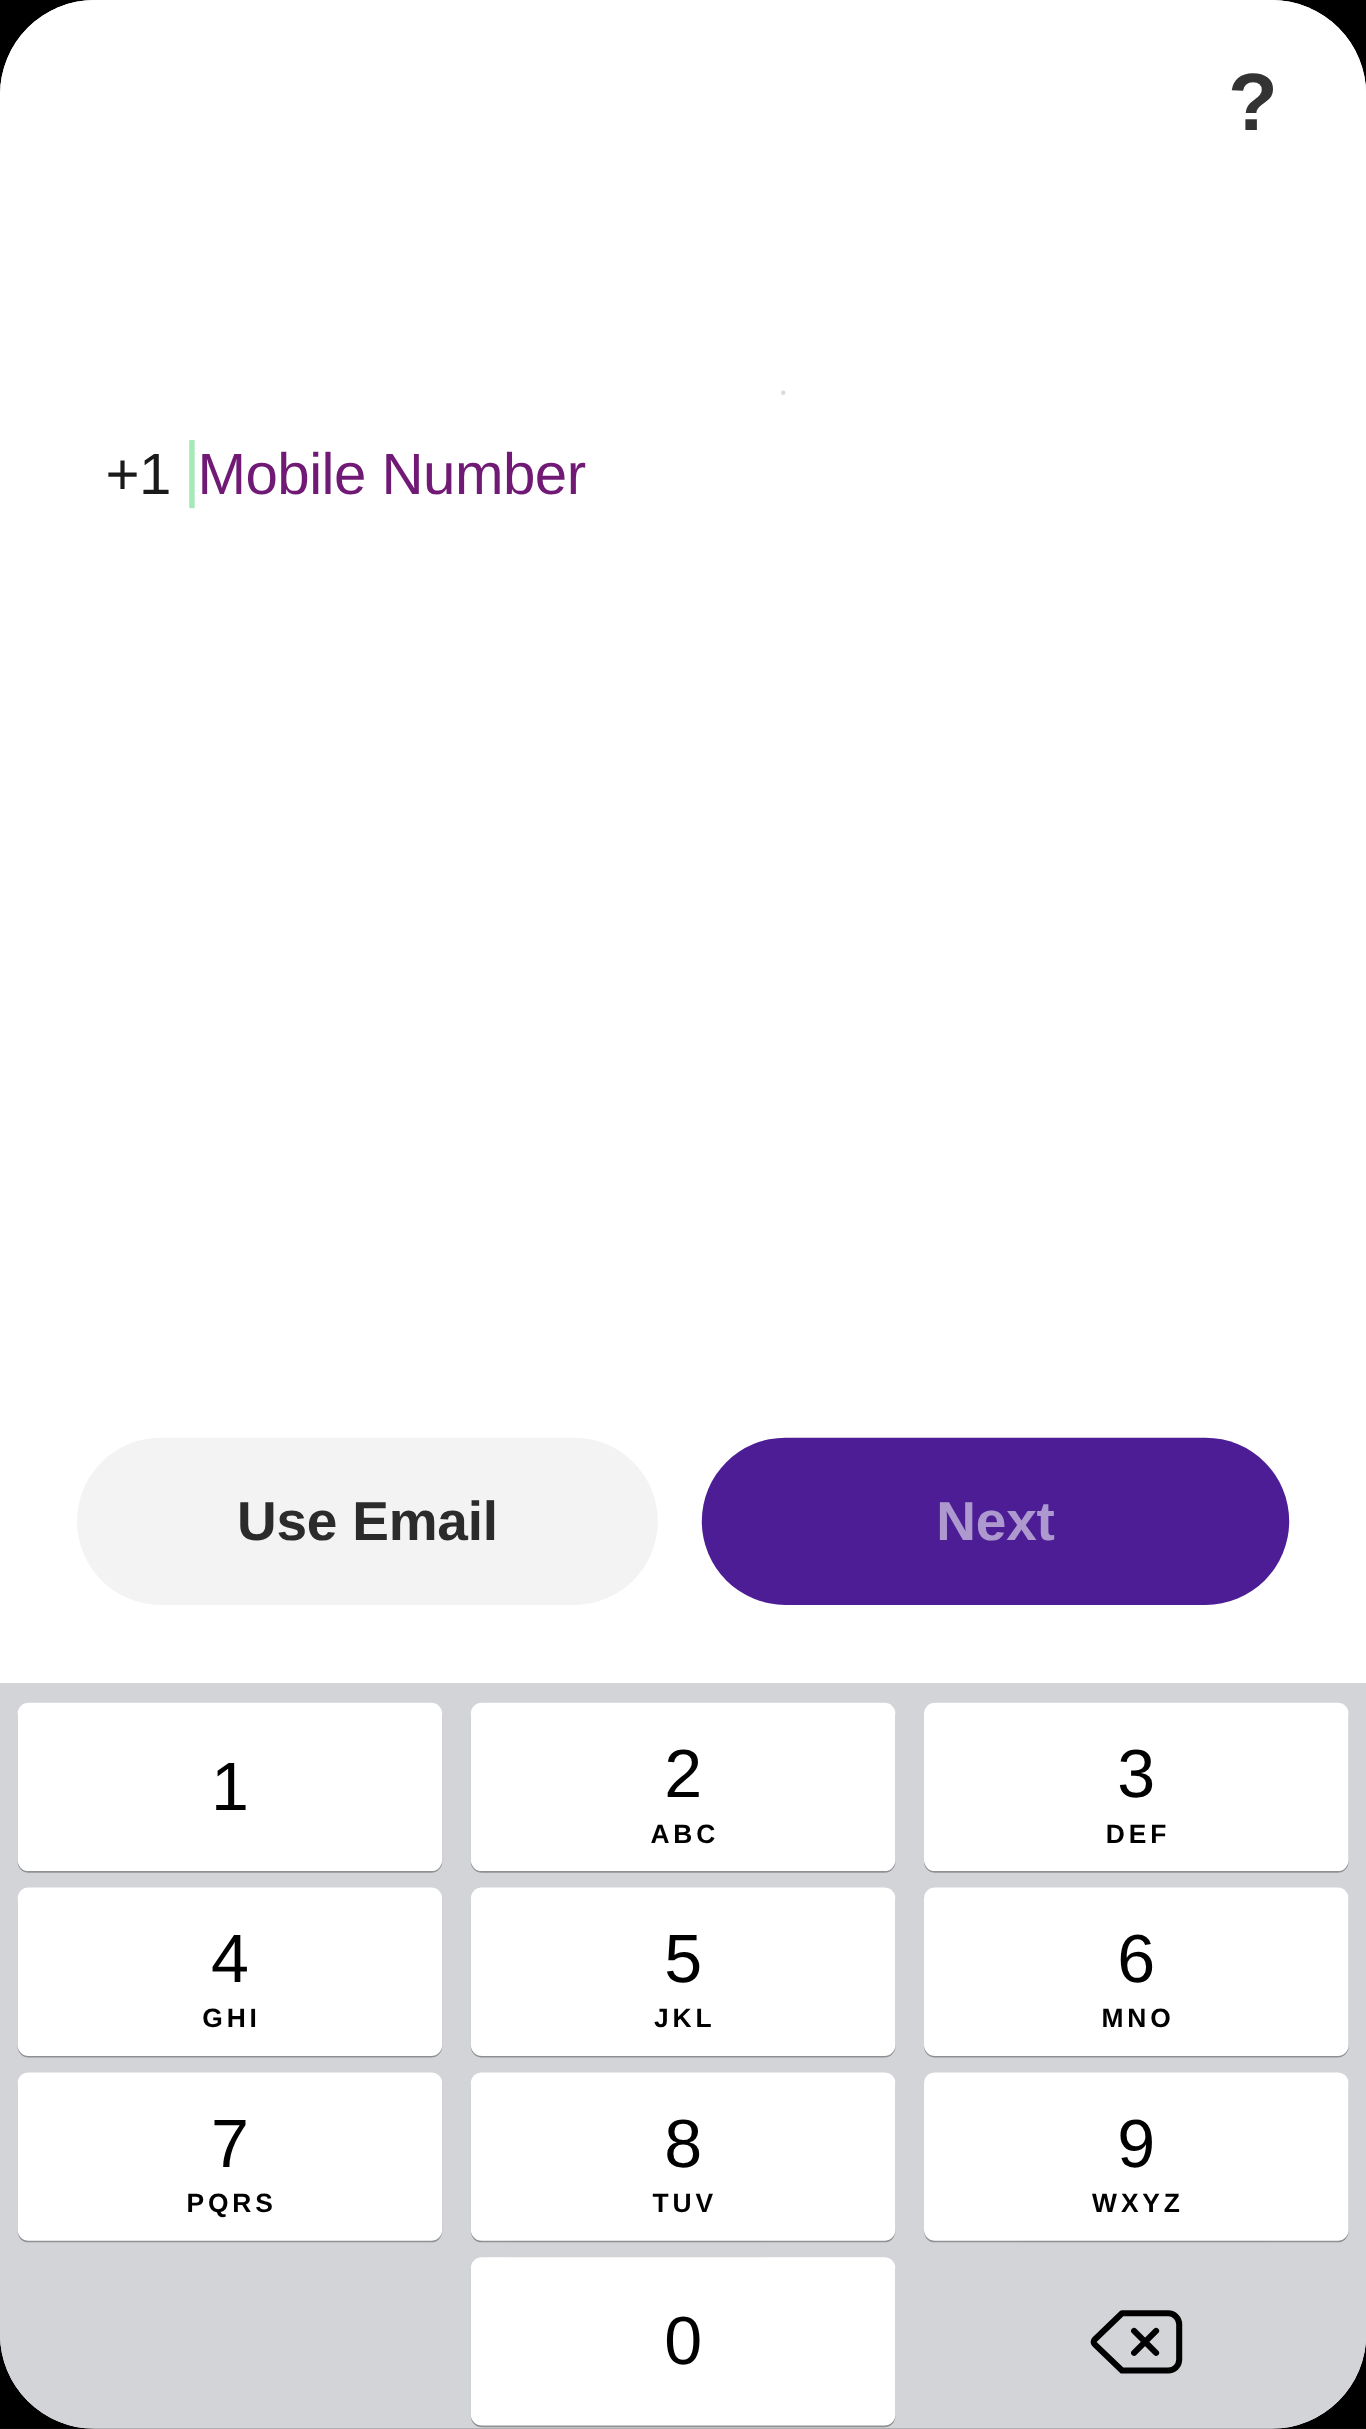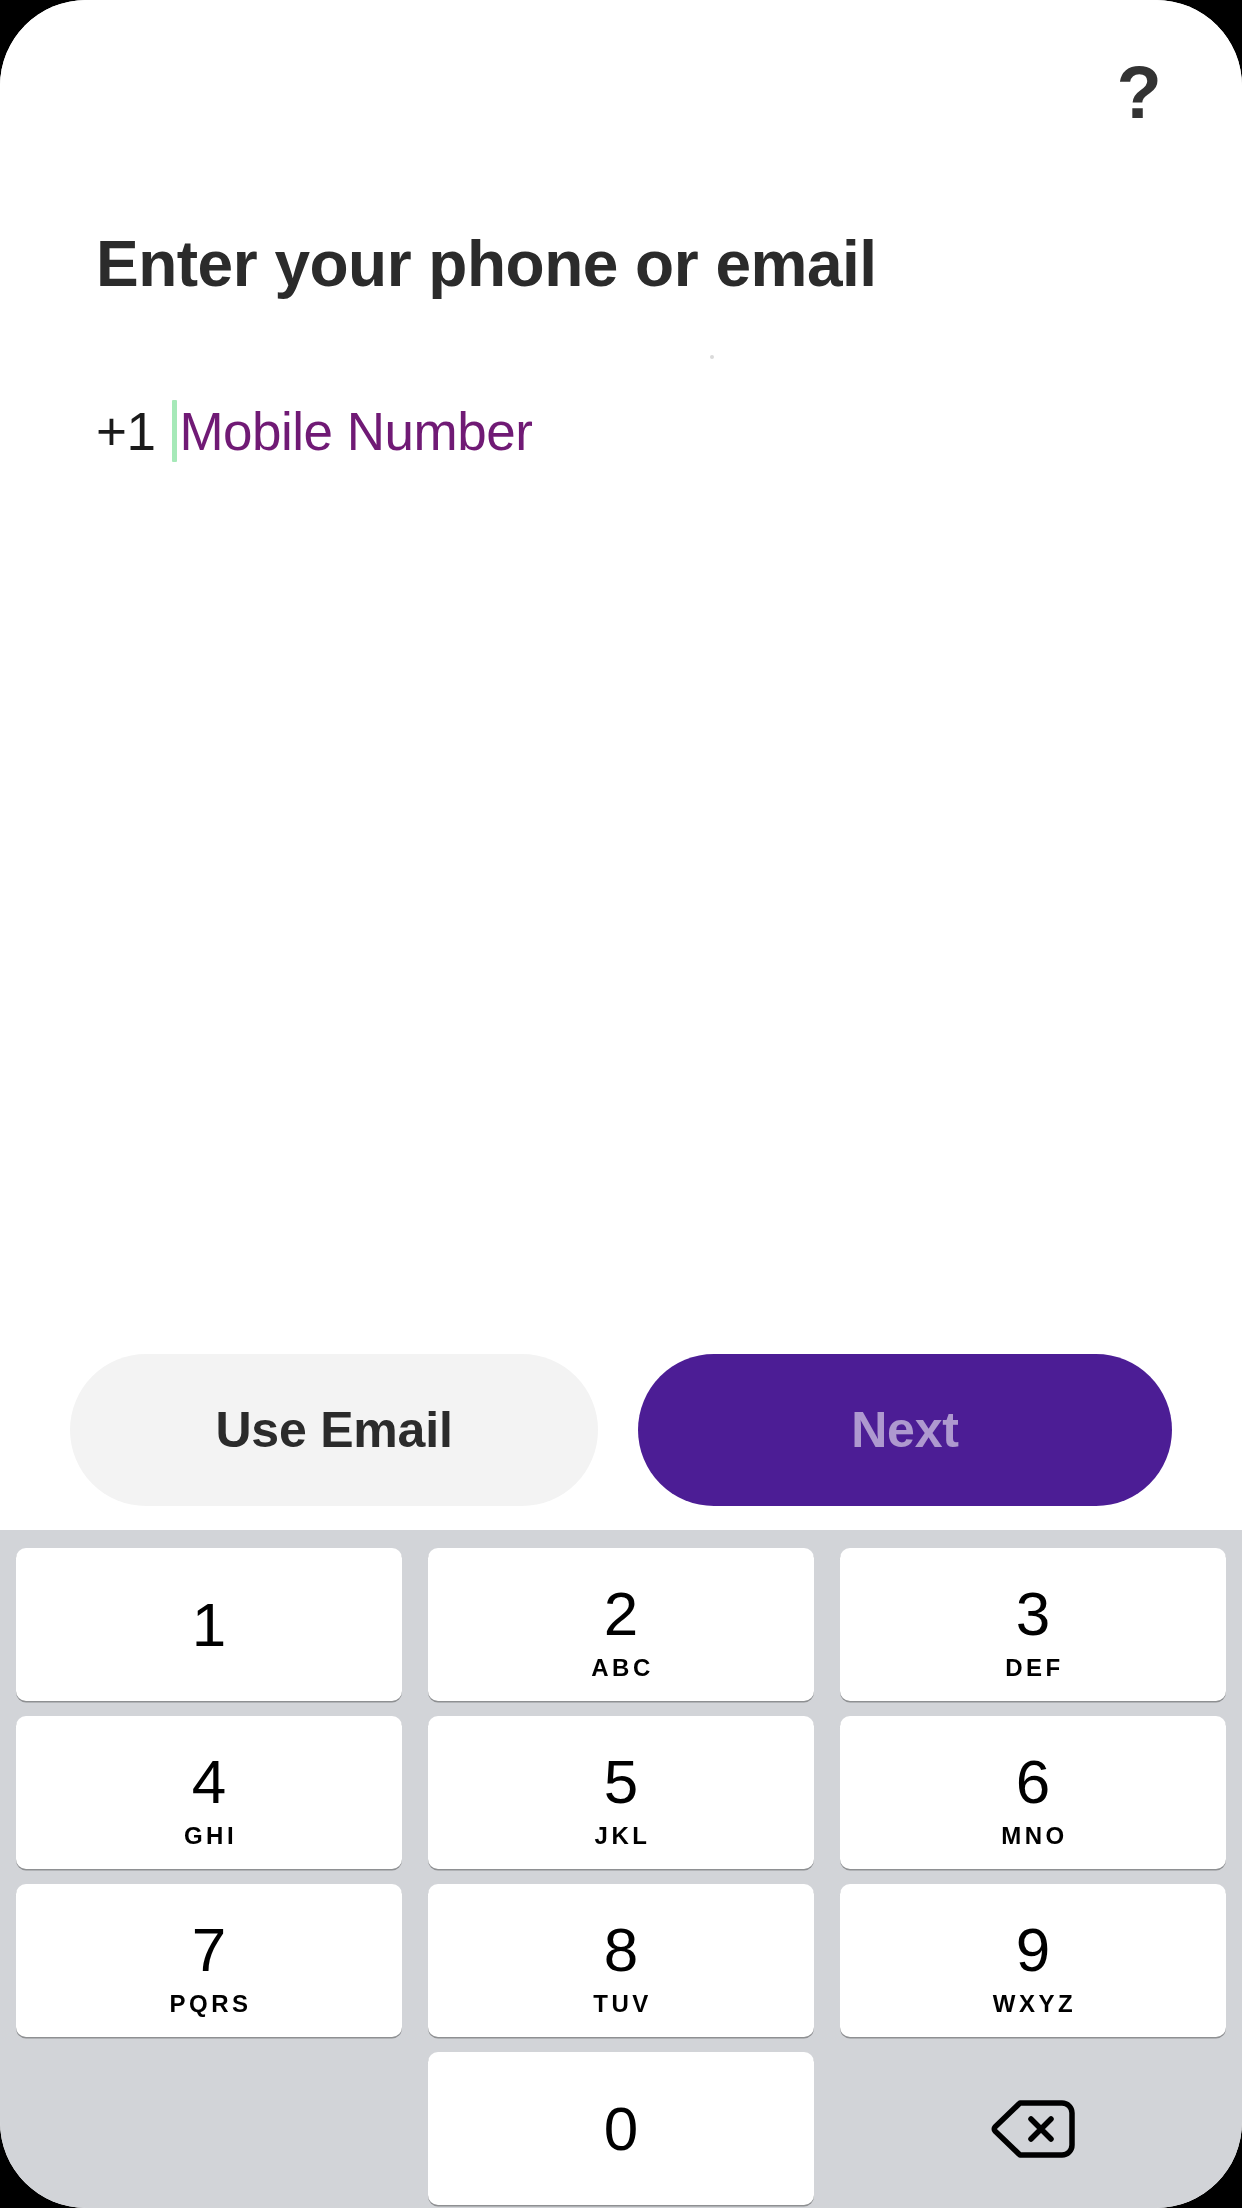--- a/index.html
+++ b/index.html
@@ -109,21 +109,21 @@
     width: 4px;
     height: 4px;
     background: #dadada;
     border-radius: 50%;
   }
 
   
   .actions {
     position: absolute;
     left: 0;
-    top: 1354px;
+    top: 1307px;
     width: 1242px;
     height: 152px;
     text-decoration: underline;
   }
   .btn {
     position: absolute;
     top: 0;
     height: 152px;
     border: none;
     border-radius: 76px;
@@ -227,21 +227,20 @@
 <body>
 
 <div class="device">
 
   <div class="screen">
 
     <div class="help-button">
       <span>?</span>
     </div>
 
-    <div class="page-title">Enter your phone or email</div>
 
     <div class="dot-artifact"></div>
 
     <div class="input-row">
       <span class="country-code">+1</span>
       <span class="caret"></span>
       <span class="phone-placeholder">Mobile Number</span>
     </div>
 
     <div class="actions">

